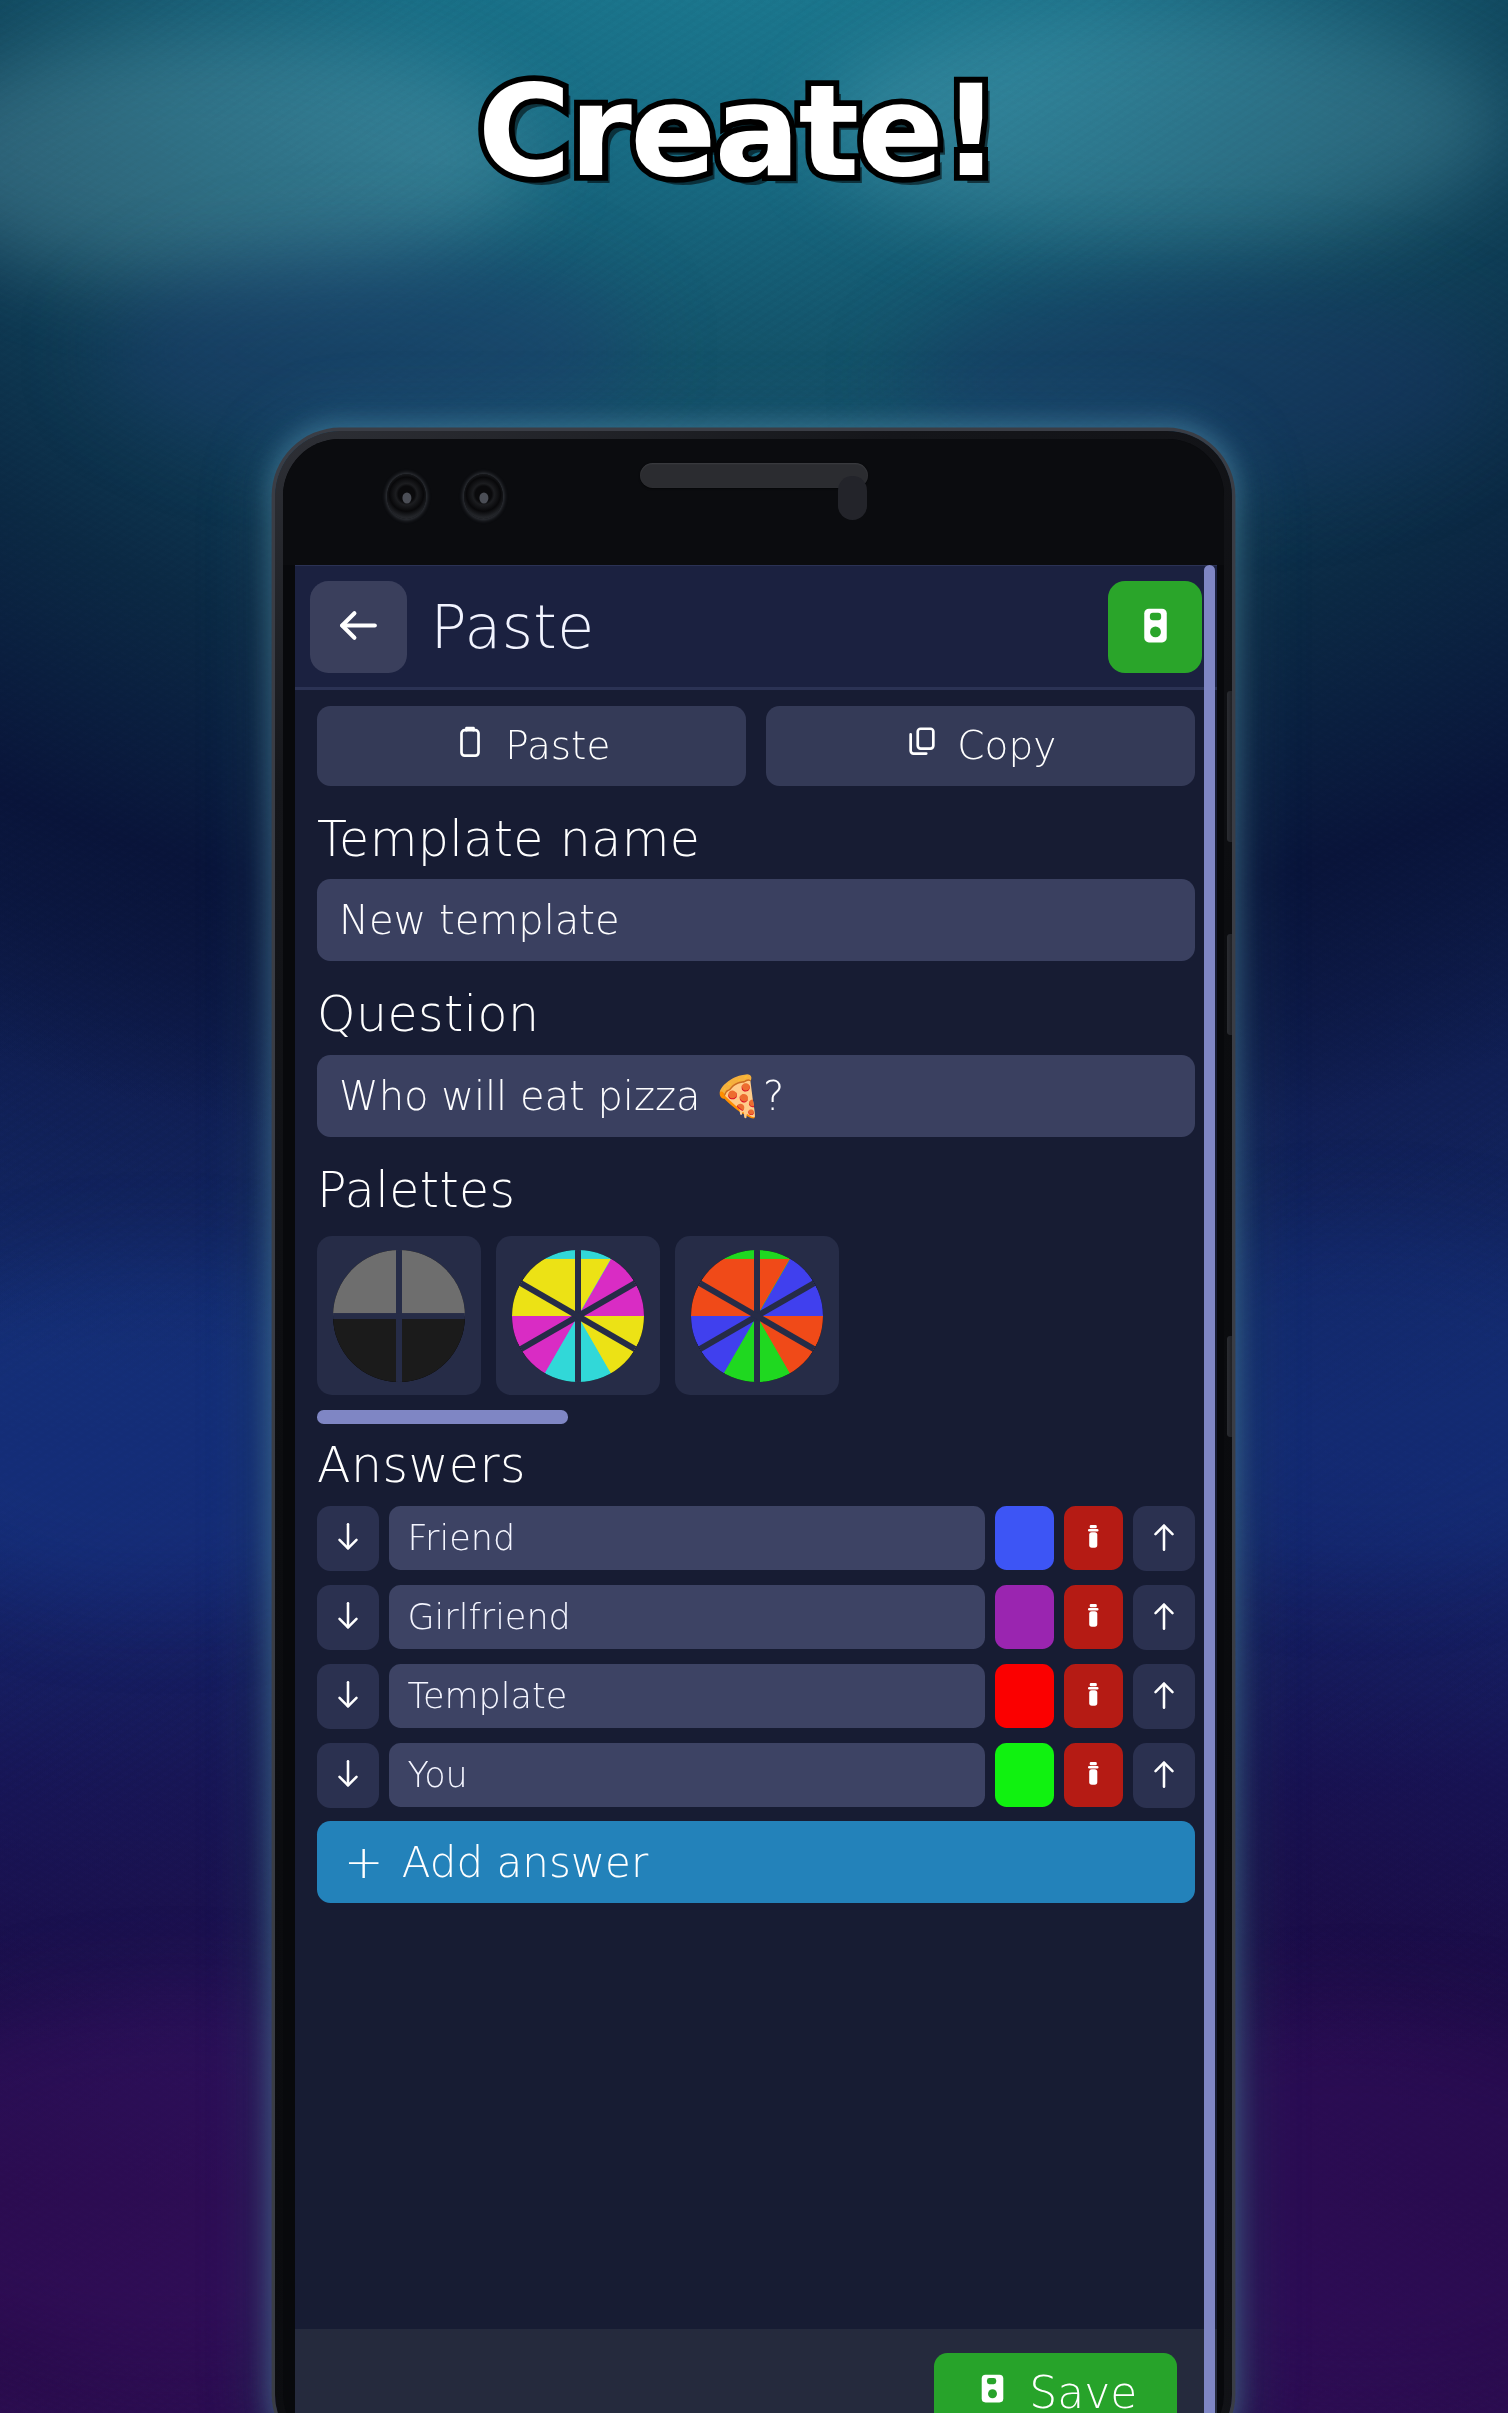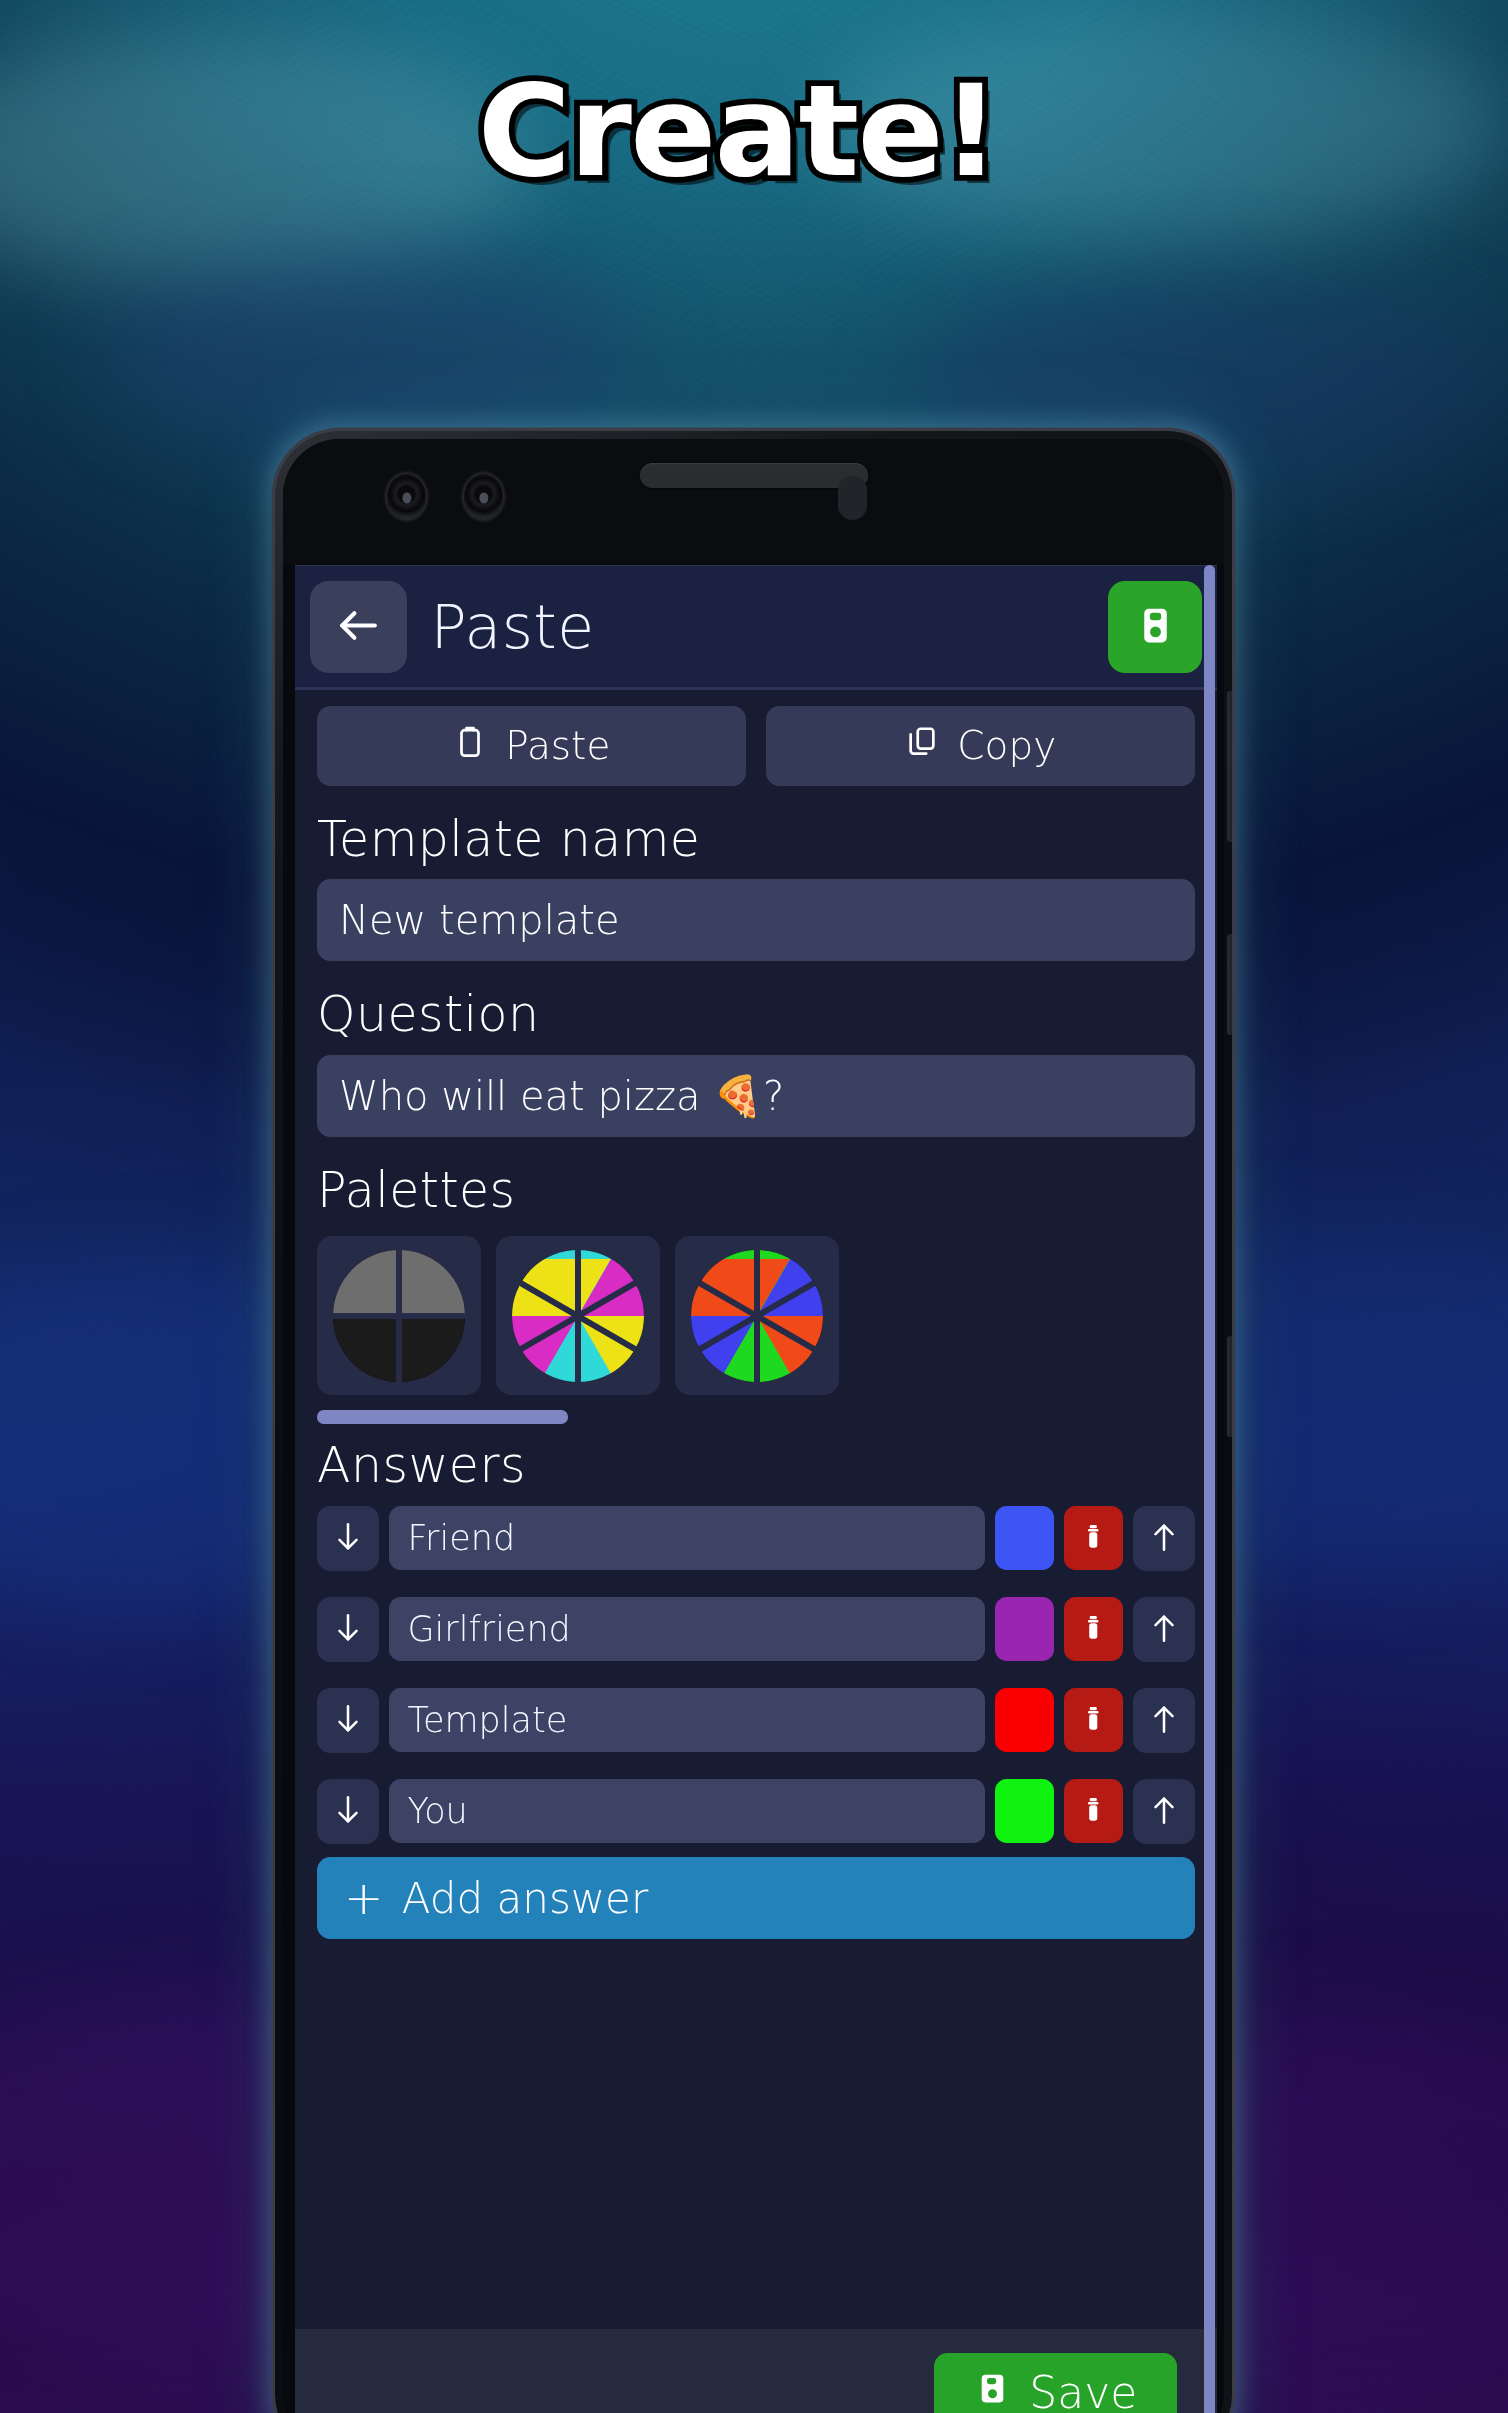--- a/index.html
+++ b/index.html
@@ -234,21 +234,21 @@
     height:13.4px; position:relative;
   }
   #hbar-thumb{
     position:absolute; left:0; top:0;
     width:251px; height:13.4px; border-radius:6.7px;
     background:#7f86c4;
   }
 
   
   #answers-label{ margin-top:13.4px; }
-  #answers-list{ margin-top:11.7px; display:flex; flex-direction:column; gap:26px; }
+  #answers-list{ margin-top:11.7px; display:flex; flex-direction:column; gap:14px; }
   .ans-row{ display:flex; align-items:center; gap:10px; height:65px; }
   .arrow-btn{
     width:62px; height:65px; border-radius:13.4px;
     background:#2b3150;
     display:flex; align-items:center; justify-content:center; flex:0 0 auto;
   }
   .arrow-btn svg{ width:34px; height:42px; }
   .ans-input{
     flex:1 1 auto; height:64px; border-radius:11.7px;
     background:#3d4364;

